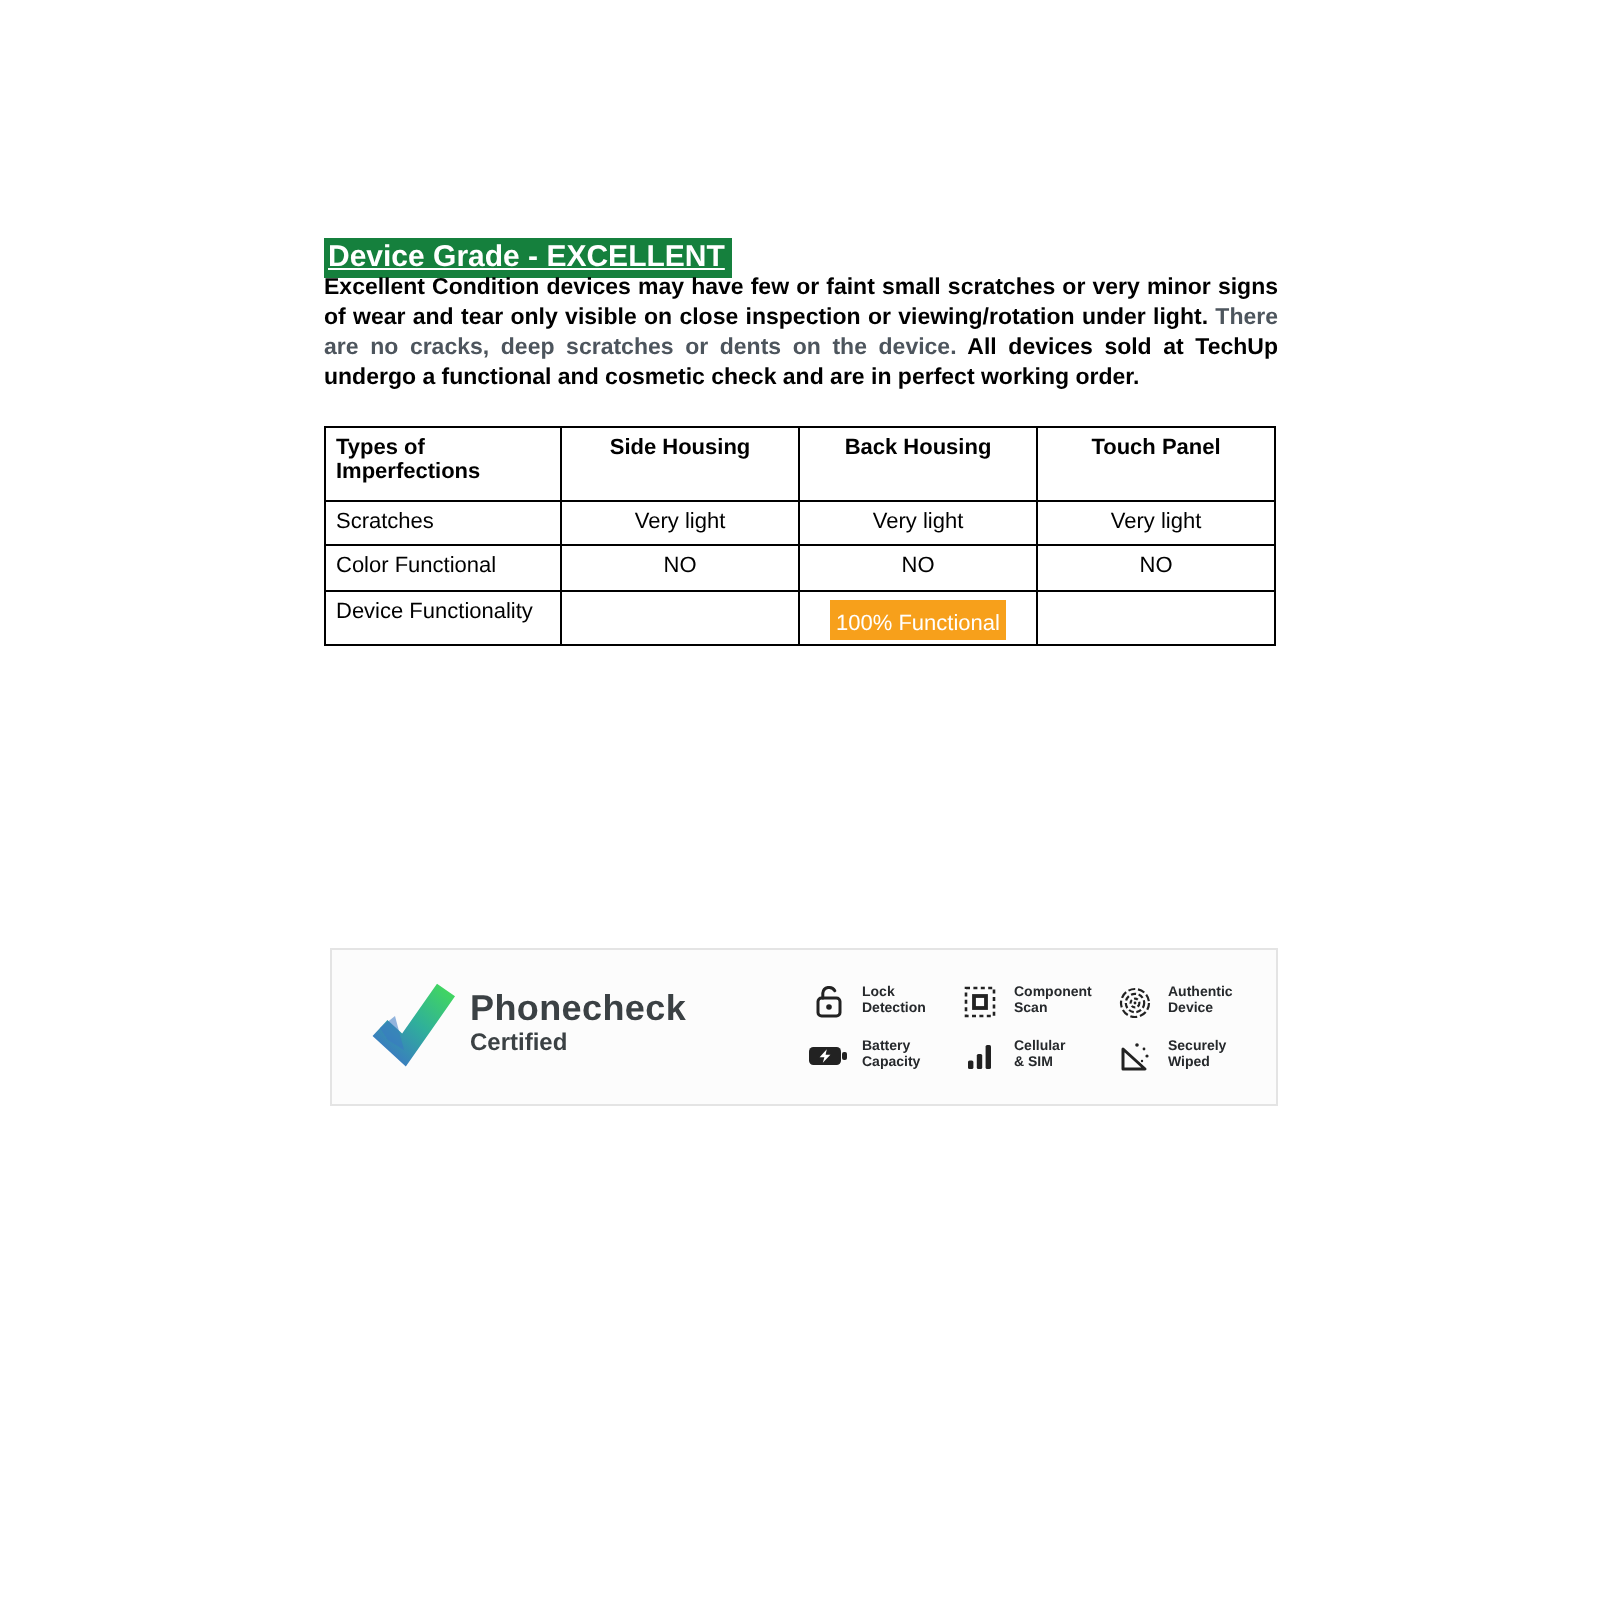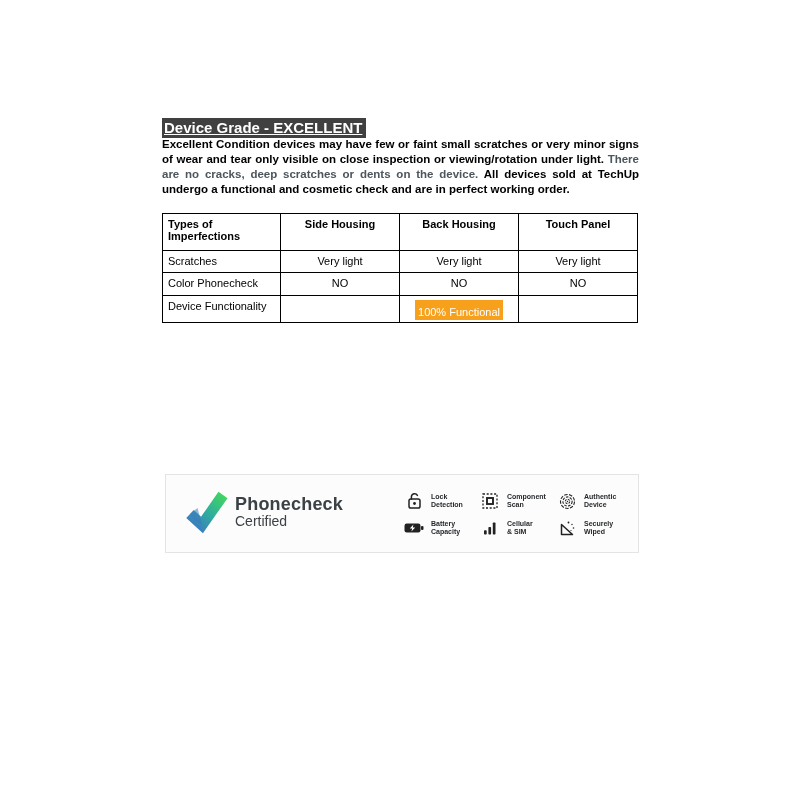--- a/index.html
+++ b/index.html
@@ -5,21 +5,21 @@
   * { margin: 0; padding: 0; box-sizing: border-box; }
   html, body { width: 800px; height: 800px; background: #ffffff; }
   body { font-family: "Liberation Sans", sans-serif; position: relative; overflow: hidden; }
 
   .page { position: absolute; left: 0; top: 0; width: 800px; height: 800px; background: #ffffff; }
 
   
   .doc-title { position: absolute; left: 162px; top: 104px; }
   .doc-title span {
     display: inline-block;
-    background: #404040;
+    background: #15803d;
     color: #ffffff;
     font-size: 15px;
     font-weight: bold;
     line-height: 19px;
     padding: 0 4px 1px 2px;
     text-decoration: underline;
   }
 
   
   .doc-para {
@@ -59,21 +59,21 @@
   }
 
   
   .cert-box {
     position: absolute; left: 165px; top: 474px; width: 474px; height: 79px;
     background: #fcfcfc; border: 1px solid #e4e4e4;
   }
   .logo-check { position: absolute; left: 18px; top: 12px; width: 44px; height: 50px; }
   .logo-text { position: absolute; left: 69px; top: 20px; color: #3b4144; }
   .logo-brand { font-size: 18px; font-weight: bold; line-height: 18px; letter-spacing: 0.2px; }
-  .logo-sub { font-size: 14px; font-weight: normal; line-height: 17px; }
+  .logo-sub { font-size: 12px; font-weight: bold; line-height: 17px; }
 
   .features {
     position: absolute; left: 238px; top: 17px;
     display: grid;
     grid-template-columns: 76px 77px 76px;
     row-gap: 9px;
   }
   .feature { display: flex; align-items: center; gap: 7px; height: 18px; }
   .ficon { display: inline-flex; width: 20px; justify-content: center; align-items: center; flex: 0 0 20px; }
   .flabel { font-size: 7px; font-weight: bold; line-height: 8px; color: #26292c; white-space: nowrap; }
@@ -95,21 +95,21 @@
       <th class="h37">Back Housing</th>
       <th class="h37">Touch Panel</th>
     </tr>
     <tr>
       <td class="c0 r22">Scratches</td>
       <td class="r22">Very light</td>
       <td class="r22">Very light</td>
       <td class="r22">Very light</td>
     </tr>
     <tr>
-      <td class="c0 r23">Color Phonecheck</td>
+      <td class="c0 r23">Color Functional</td>
       <td class="r23">NO</td>
       <td class="r23">NO</td>
       <td class="r23">NO</td>
     </tr>
     <tr>
       <td class="c0 r25">Device Functionality</td>
       <td class="r25"></td>
       <td class="r25"><span class="func-badge">100% Functional</span></td>
       <td class="r25"></td>
     </tr>

